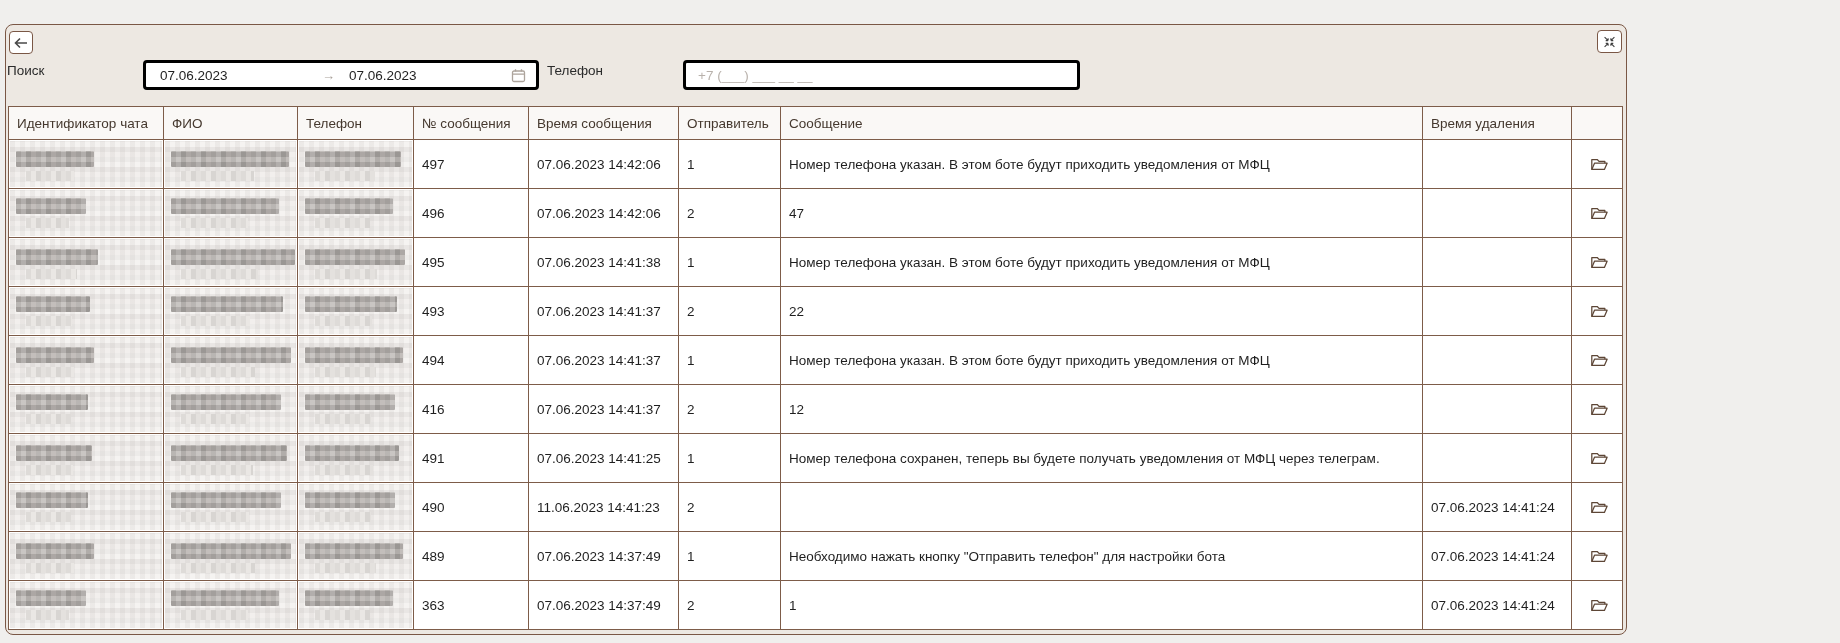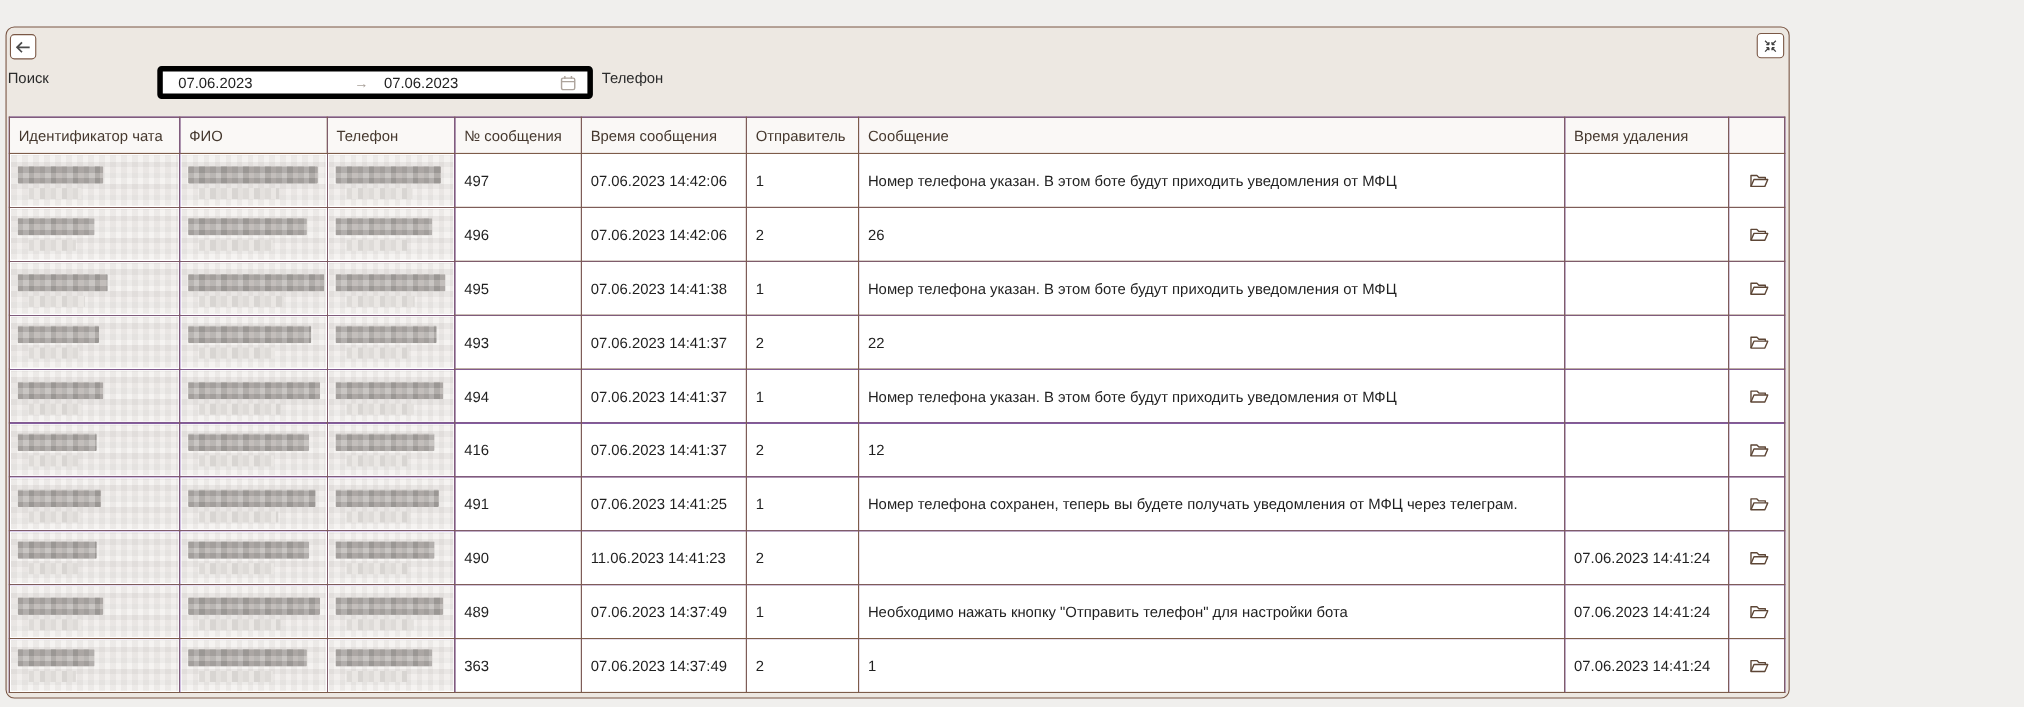--- a/index.html
+++ b/index.html
@@ -26,21 +26,21 @@
   .search-bar{position:absolute;left:1633px;top:28px;width:205px;height:30px;
     background:#5A3A27;border-radius:3px;display:flex;align-items:center;gap:9px;
     padding-left:13px;box-sizing:border-box;z-index:6;cursor:pointer;}
   .search-bar span{color:#EDE7E1;font-size:14px;}
 
   
   .flt-label{position:absolute;top:63px;font-size:13.5px;color:#2b2b2b;z-index:4;}
   .period-label{left:7px;}
   .phone-label{left:547px;}
   .input-box{position:absolute;top:60px;height:30px;background:#ffffff;
-    border:5px solid #000000;border-radius:4px;box-sizing:border-box;z-index:4;
+    border:3px solid #000000;border-radius:4px;box-sizing:border-box;z-index:4;
     display:flex;align-items:center;font-size:13.5px;}
   .date-box{left:143px;width:396px;padding:0 10px 0 14px;}
   .date-box .dt{color:#1f1f1f;}
   .date-box .range-arrow{color:#A9A19A;margin:0 14px 0 auto;font-size:13px;}
   .date-box .dt2{margin-right:auto;}
   .phone-box{left:683px;width:397px;padding:0 12px;}
   .phone-box .ph{color:#B8B1AB;}
 
   
   table.grid{position:absolute;left:8px;top:106px;width:1614px;z-index:3;
@@ -108,20 +108,23 @@
     <span>
       <svg width="15" height="15" viewBox="0 0 15 15">
         <rect x="1.5" y="3" width="12" height="10.5" rx="1.5" stroke="#ADA49C" stroke-width="1.3" fill="none"></rect>
         <path d="M1.5 6.2 H13.5 M4.5 1.2 V3.6 M10.5 1.2 V3.6" stroke="#ADA49C" stroke-width="1.3" fill="none"></path>
       </svg>
     </span>
   </div>
 
   <div class="flt-label phone-label">Телефон</div>
 
+  <div class="input-box phone-box">
+    <span class="ph">+7 (___) ___ __ __</span>
+  </div>
 
   <table class="grid">
     <colgroup>
       <col style="width:155px">
         <col style="width:134px">
         <col style="width:116px">
       <col style="width:115px">
         <col style="width:150px">
         <col style="width:102px">
       <col style="width:642px">
@@ -188,21 +191,21 @@
           </td>
           <td class="redact-cell">
             <div class="mosaic">
               <div class="blob" style="width: 88px;"></div>
               <div class="blob2" style="width: 55px;"></div>
             </div>
           </td>
           <td>496</td>
           <td>07.06.2023 14:42:06</td>
           <td>2</td>
-          <td class="msg">26</td>
+          <td class="msg">47</td>
           <td></td>
           <td class="folder-cell">
   <svg width="18" height="15" viewBox="0 0 20 16" style="display:inline-block;vertical-align:middle;">
     <path d="M2 13.5 V2.5 H8 L10 4.5 H16.5 V6.5" stroke="#5D4636" stroke-width="1.4" fill="none" stroke-linejoin="round"></path>
     <path d="M2 13.5 L5 6.5 H19 L16 13.5 Z" stroke="#5D4636" stroke-width="1.4" fill="none" stroke-linejoin="round"></path>
   </svg>
 </td>
         </tr>
         <tr>
           <td class="redact-cell">

